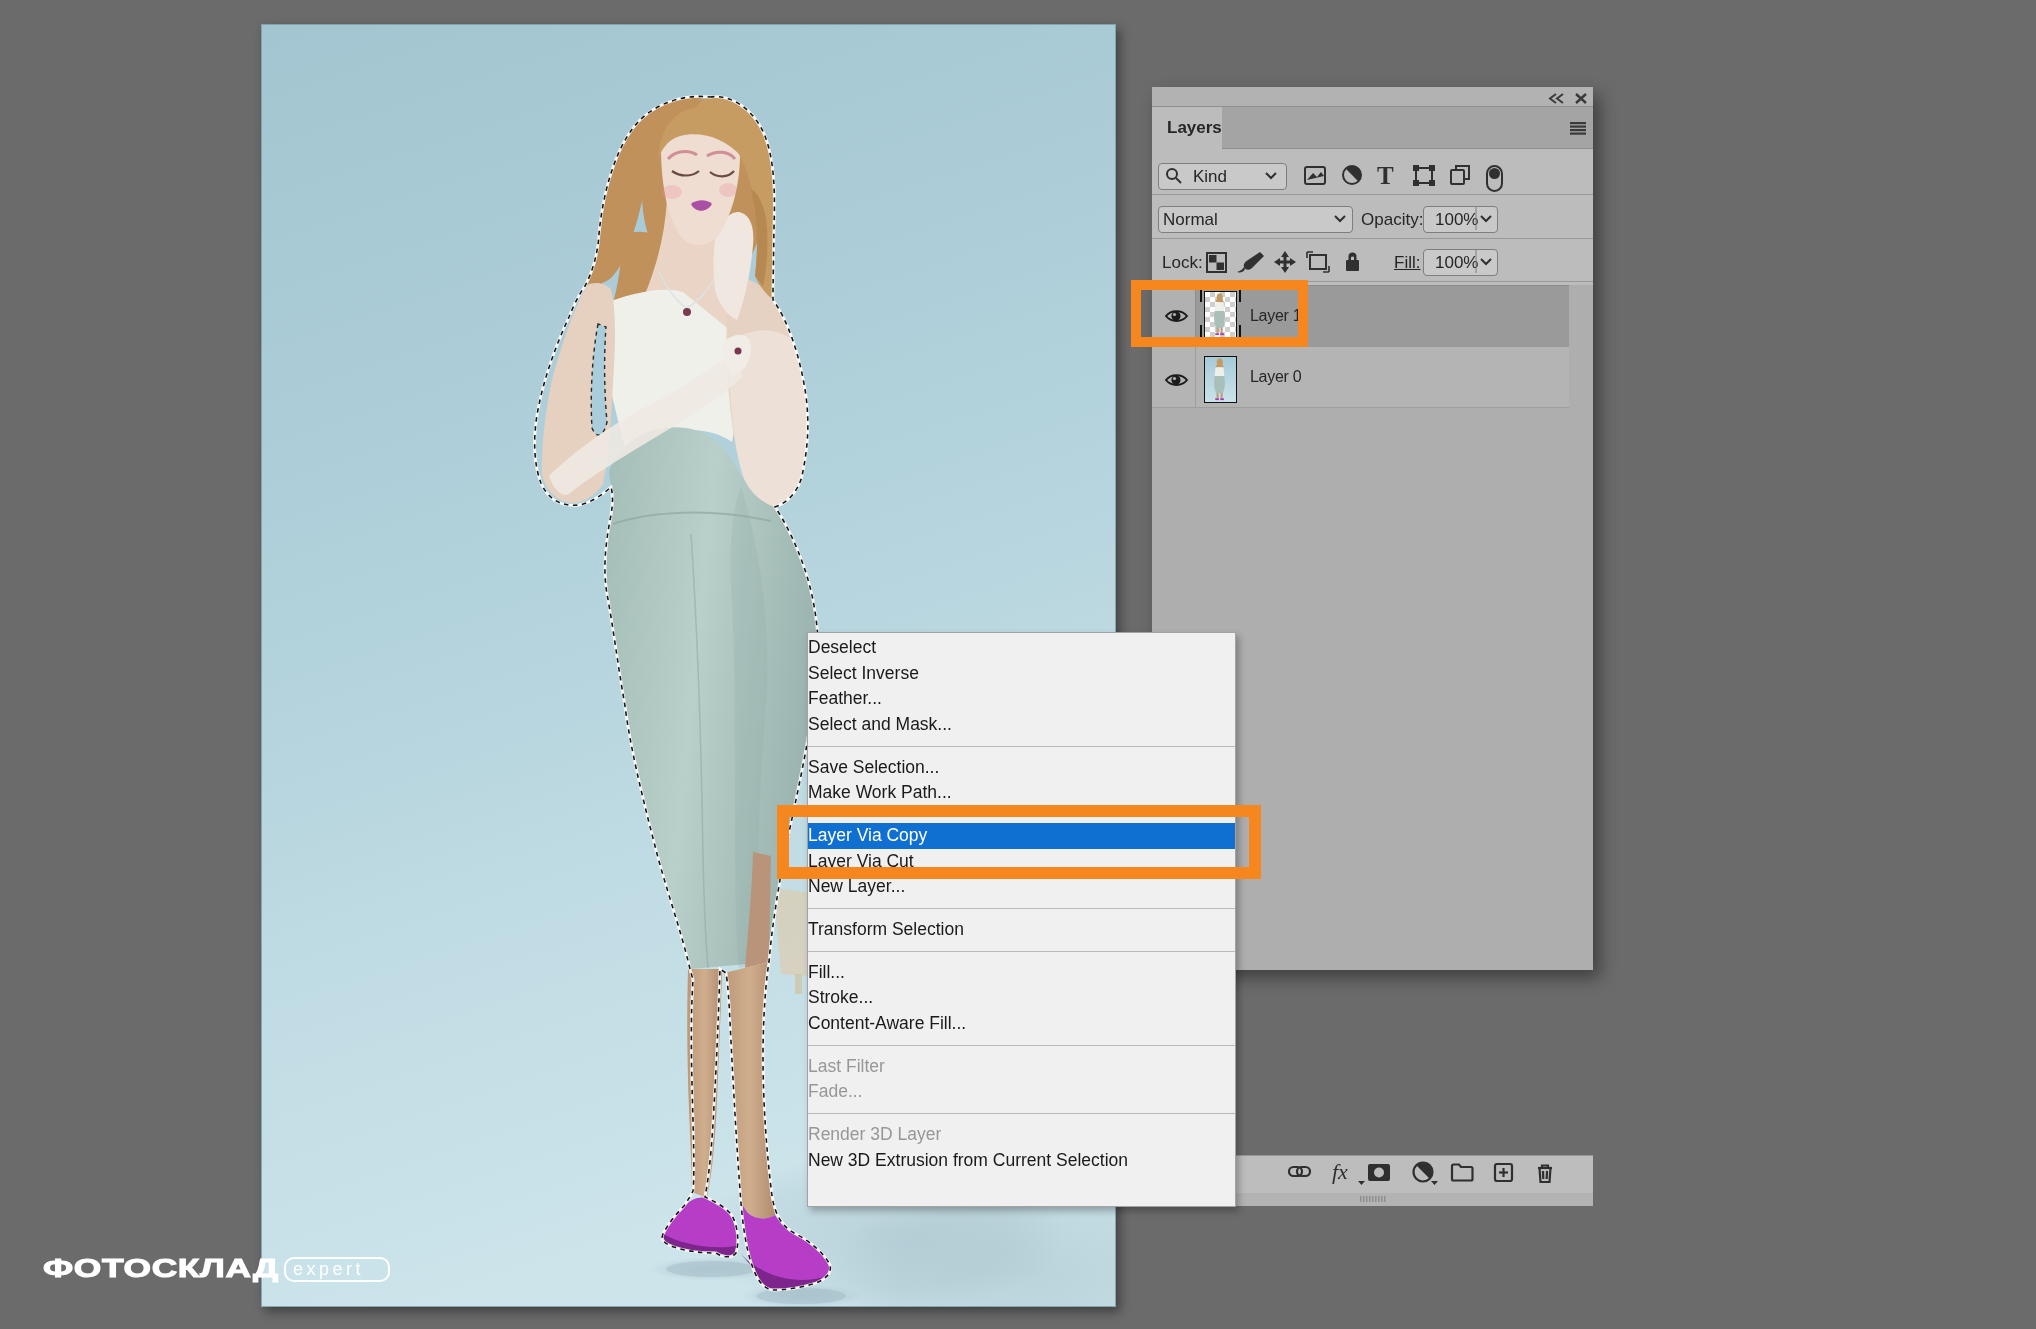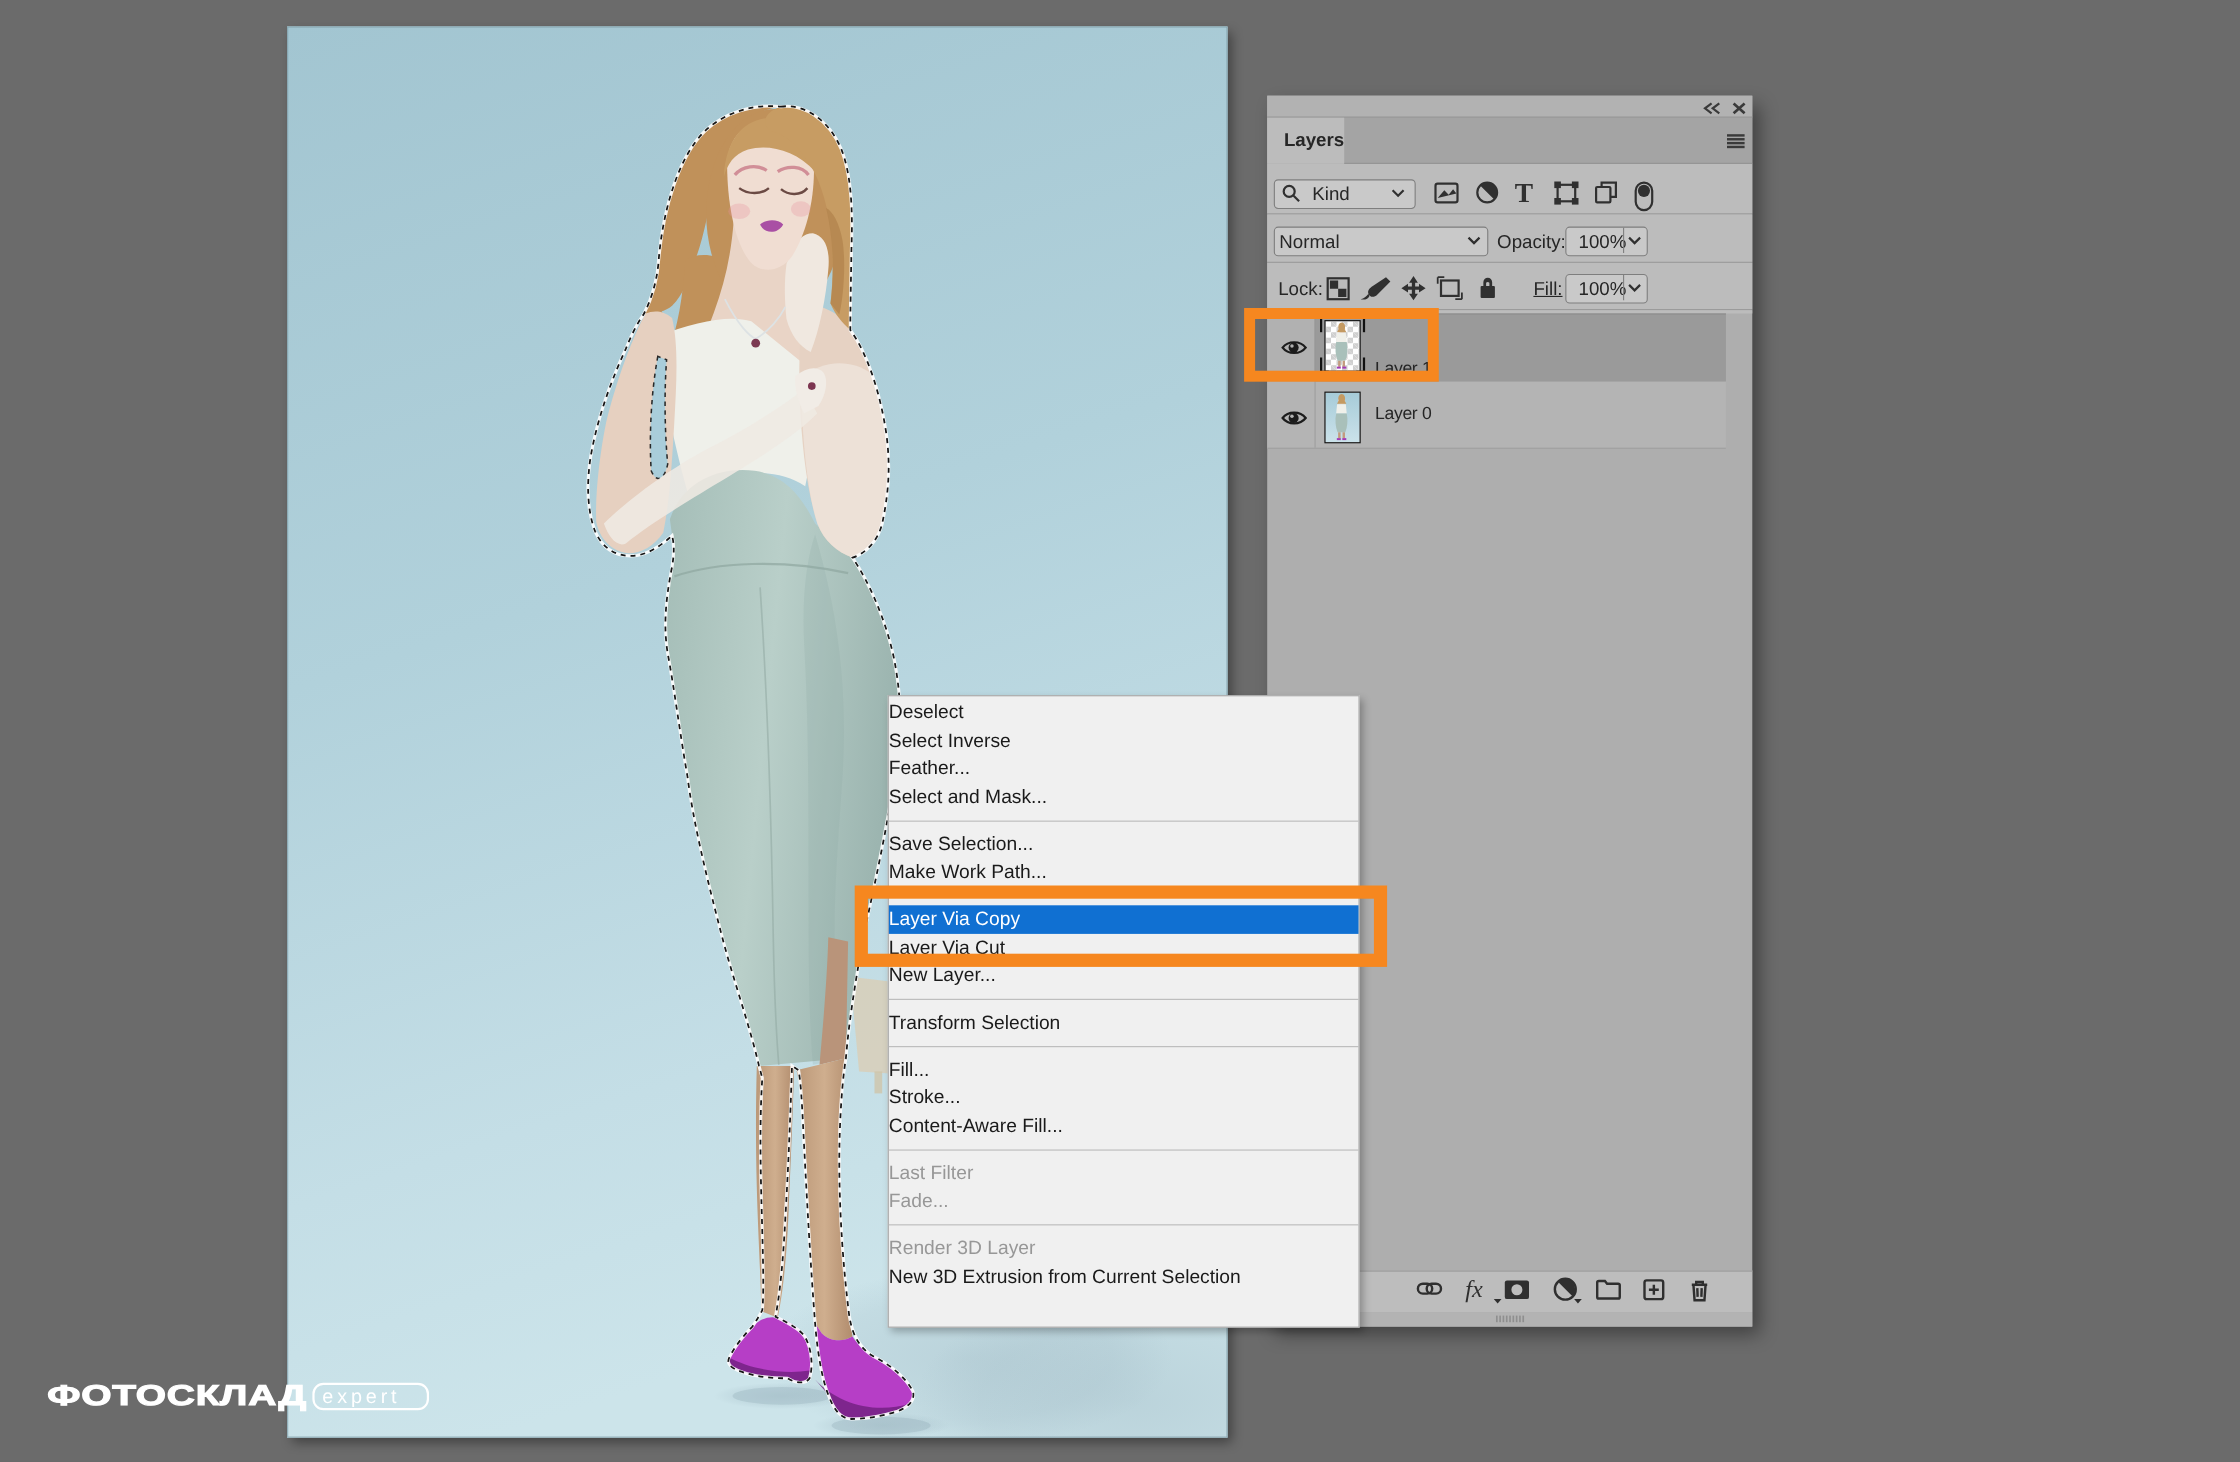--- a/index.html
+++ b/index.html
@@ -7,21 +7,21 @@
   .abs{position:absolute;}
 
   
   #canvas{left:261px;top:24px;width:855px;height:1283px;box-shadow:4px 5px 10px rgba(0,0,0,0.4);background:#b2d3de;}
 
   
   #wmtxt{left:43px;top:1248px;color:#fff;font-weight:bold;font-size:26px;line-height:40px;white-space:nowrap;transform:scaleX(1.36);transform-origin:left center;letter-spacing:0.5px;-webkit-text-stroke:1px #fff;}
   #wmpill{left:284px;top:1257px;width:88px;height:19px;line-height:18.5px;color:#fff;border:2px solid #fff;border-radius:10px;font-size:18px;letter-spacing:3.5px;padding:1px 7px 1px 7px;text-align:left;}
 
   
-  #panel{left:1152px;top:87px;width:441px;height:1119px;background:#aeaeae;box-shadow:7px 8px 16px rgba(0,0,0,0.4);font-size:17px;color:#262626;text-align:right;}
+  #panel{left:1152px;top:87px;width:441px;height:883px;background:#aeaeae;box-shadow:7px 8px 16px rgba(0,0,0,0.4);font-size:17px;color:#262626;}
   #ptitle{left:0;top:0;width:441px;height:19px;background:#b2b2b2;border-bottom:1px solid #8f8f8f;}
   #ptabrow{left:0;top:20px;width:441px;height:41px;background:#a4a4a4;border-bottom:1px solid #8f8f8f;}
   #ptab{left:0;top:20px;width:55px;height:42px;background:#bcbcbc;font-weight:bold;line-height:41px;padding-left:15px;font-size:17px;}
   #kindrow{left:0;top:62px;width:441px;height:45px;background:#bcbcbc;}
   #normalrow{left:0;top:108px;width:441px;height:43px;background:#bcbcbc;}
   #lockrow{left:0;top:152px;width:441px;height:42px;background:#bcbcbc;}
   .hline{left:0;width:441px;height:1px;background:#999999;}
   #row1{left:0;top:198px;width:417px;height:61px;background:#9a9a9a;border-top:1px solid #8d8d8d;}
   #row1 .eyecol{left:0;top:0;width:43px;height:61px;background:#b1b1b1;border-right:1px solid #8f8f8f;}
   #row0{left:0;top:260px;width:417px;height:60px;background:#b4b4b4;border-bottom:1px solid #9e9e9e;}
@@ -176,21 +176,21 @@
   <div class="lbl" style="left:41px;top:80px;">Kind</div>
   <div class="combo" style="left:6px;top:119px;width:193px;height:25px;"></div>
   <div class="lbl" style="left:11px;top:123px;">Normal</div>
   <div class="lbl" style="left:209px;top:123px;">Opacity:</div>
   <div class="combo" style="left:271px;top:119px;width:73px;height:25px;"></div>
   <div class="lbl" style="left:283px;top:123px;">100%</div>
   <div class="lbl" style="left:10px;top:166px;">Lock:</div>
   <div class="lbl" style="left:242px;top:166px;text-decoration:underline;">Fill:</div>
   <div class="combo" style="left:271px;top:162px;width:73px;height:25px;"></div>
   <div class="lbl" style="left:283px;top:166px;">100%</div>
-  <div class="lbl" style="left:98px;top:220px;font-size:16px;letter-spacing:-0.3px;margin-top:20px;">Layer 1</div>
+  <div class="lbl" style="left:98px;top:220px;font-size:16px;letter-spacing:-0.3px;">Layer 1</div>
   <div class="lbl" style="left:98px;top:281px;font-size:16px;letter-spacing:-0.3px;">Layer 0</div>
 
   <div id="th1" class="abs"></div>
   <div class="br" style="left:48px;top:201px;width:2px;height:14px;"></div>
   <div class="br" style="left:48px;top:201px;width:8px;height:2px;"></div>
   <div class="br" style="left:87px;top:201px;width:2px;height:14px;"></div>
   <div class="br" style="left:81px;top:201px;width:8px;height:2px;"></div>
   <div class="br" style="left:48px;top:238px;width:2px;height:14px;"></div>
   <div class="br" style="left:48px;top:250px;width:8px;height:2px;"></div>
   <div class="br" style="left:87px;top:238px;width:2px;height:14px;"></div>

